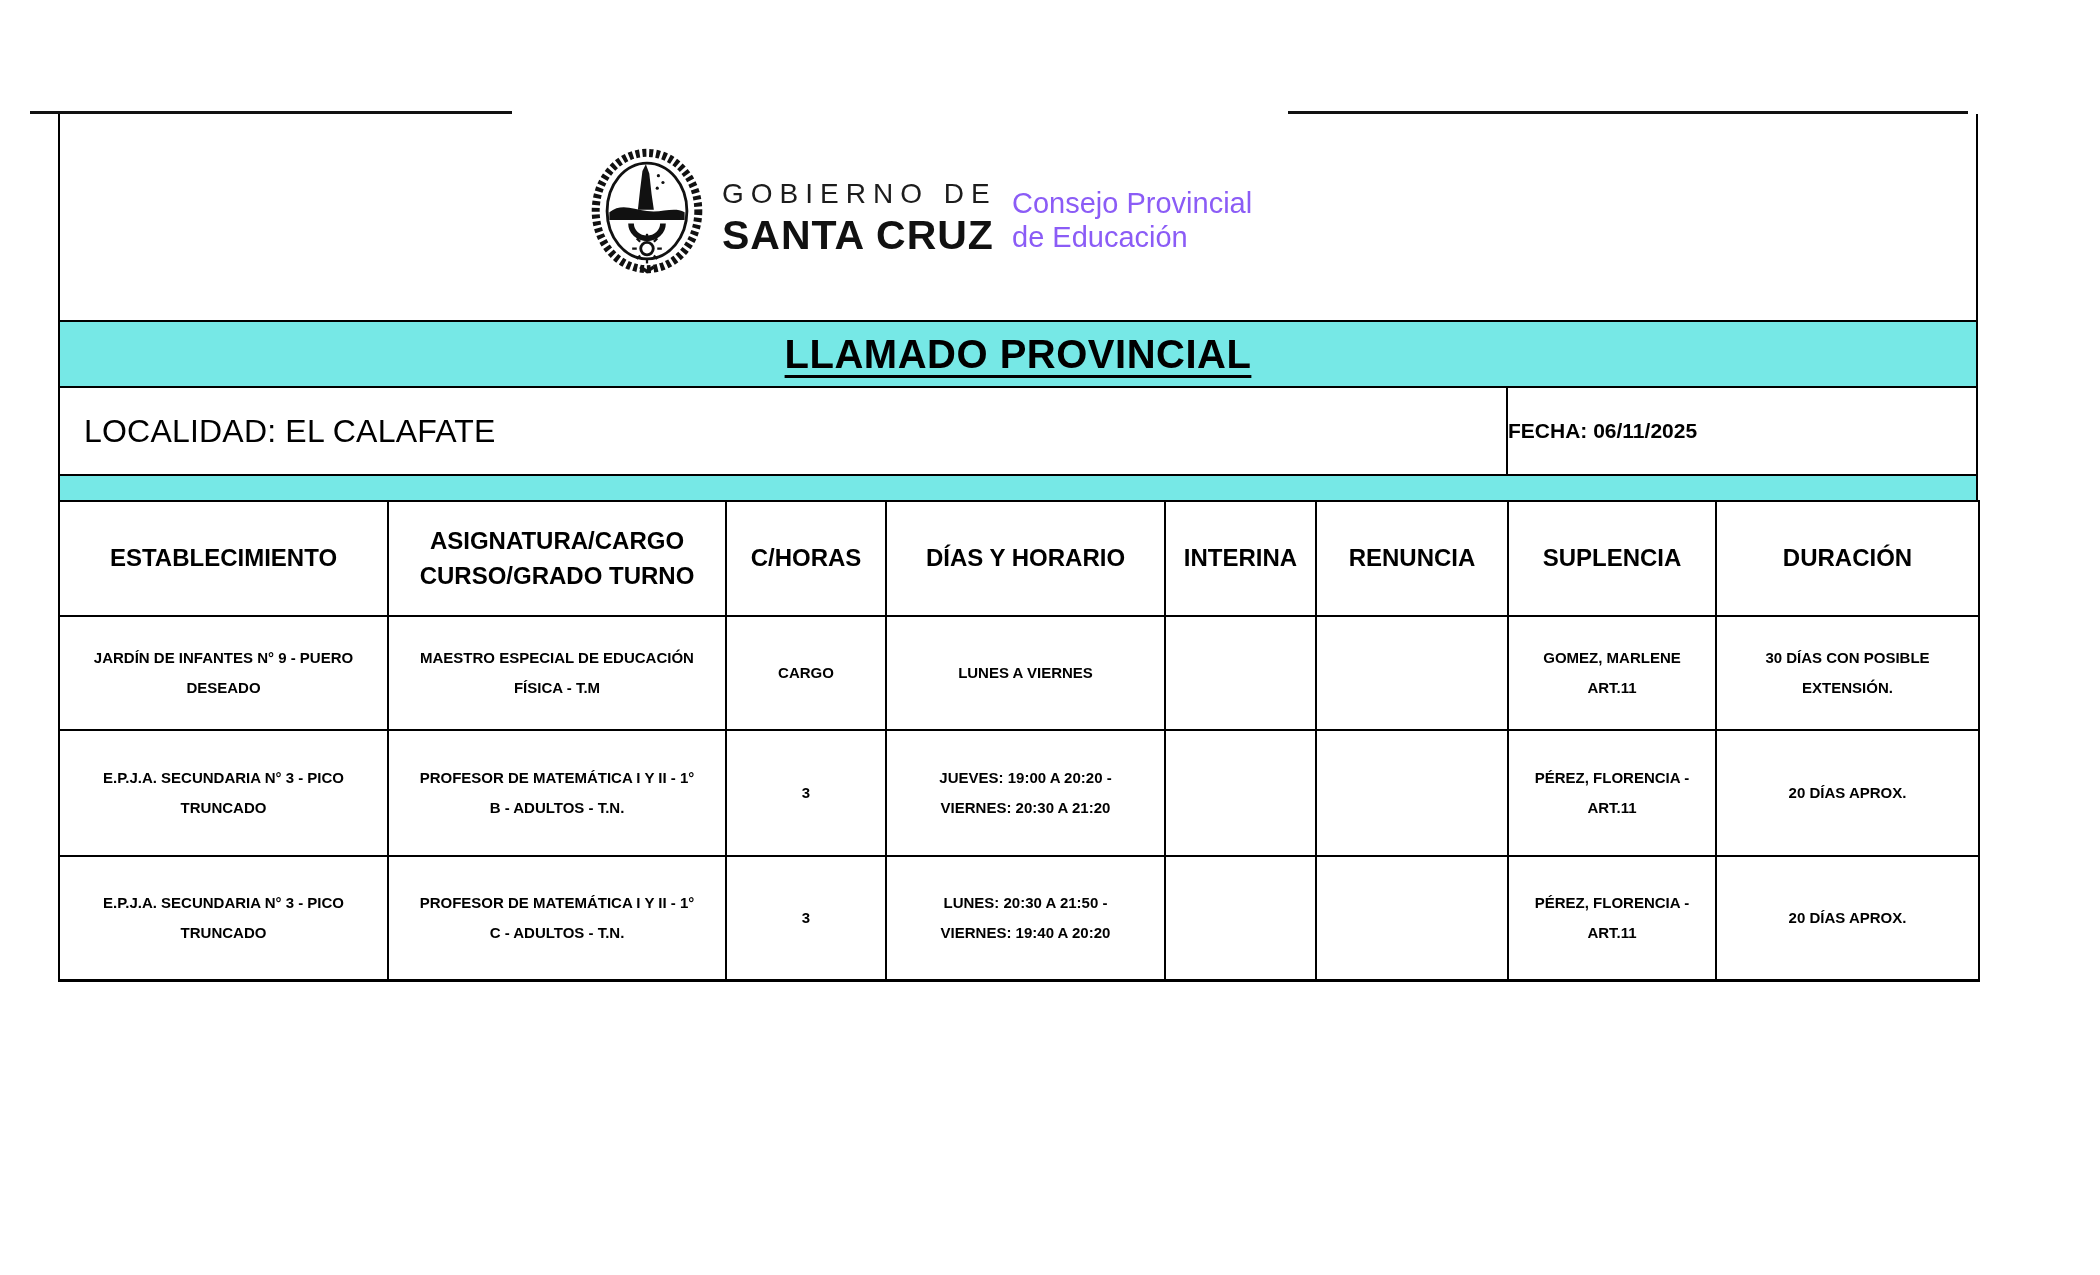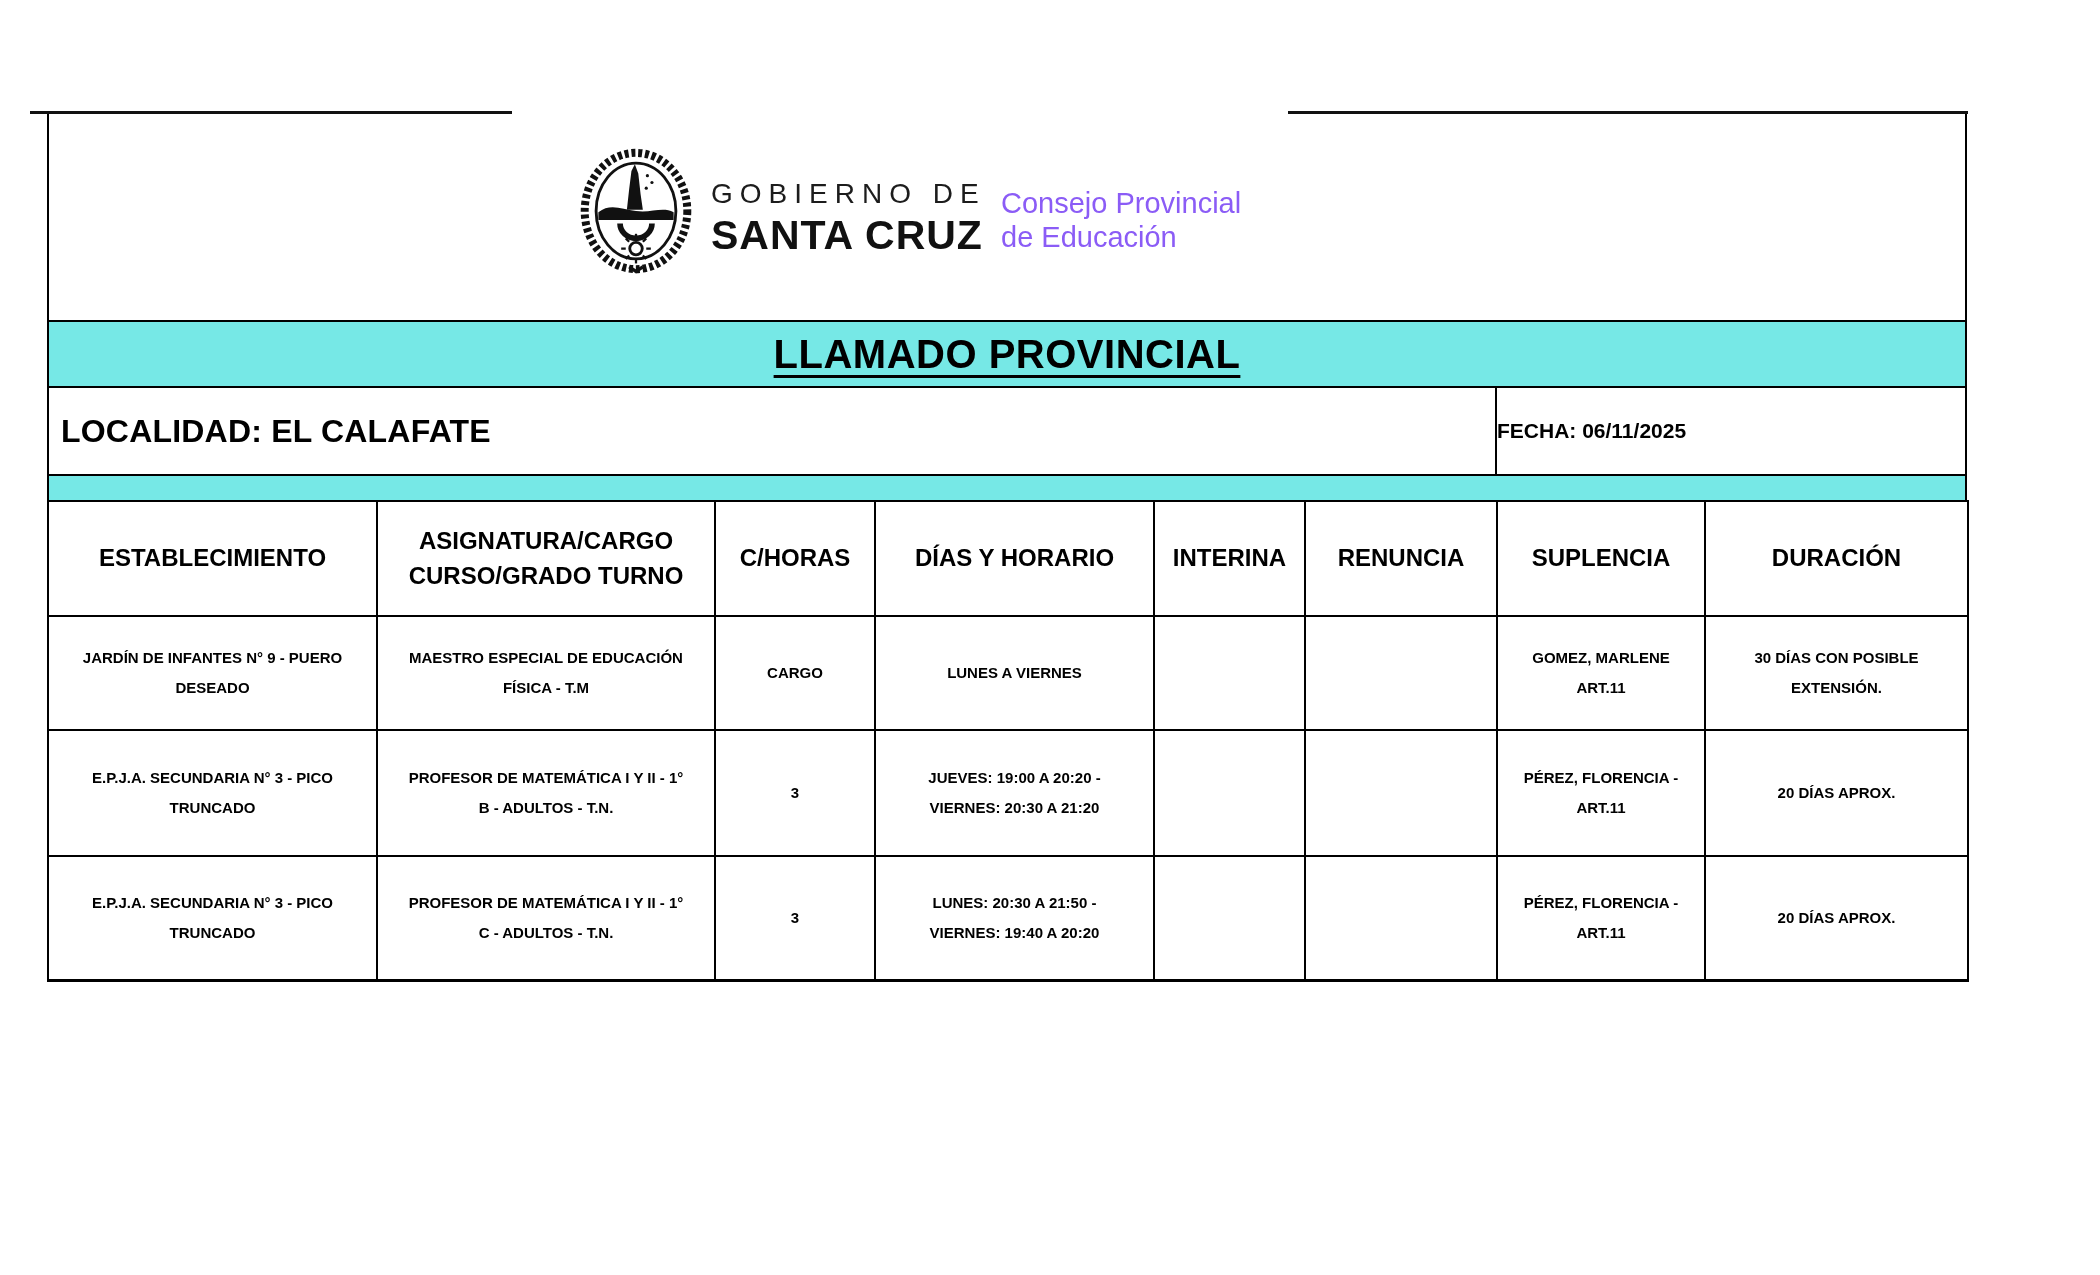--- a/index.html
+++ b/index.html
@@ -9,21 +9,21 @@
     height: 1275px;
     background: #ffffff;
     font-family: "Liberation Sans", sans-serif;
     color: #000;
     overflow: hidden;
   }
   .top-rule { position:absolute; top:111px; height:3px; background:#111; }
   .top-rule.left  { left:30px;  width:482px; }
   .top-rule.right { left:1288px; width:680px; }
 
-  .main-box { position:absolute; left:47px; top:114px; width:1655px; }
+  .main-box { position:absolute; left:58px; top:114px; width:1655px; }
   .sect { box-sizing:border-box; width:1920px; border-left:2px solid #000; border-right:2px solid #000; }
 
   
   .logo-header { position:relative; height:206px; background:#fff; }
   .seal { position:absolute; left:530px; top:34px; width:114px; height:126px; }
   .gob-block { position:absolute; left:662px; top:64px; }
   .gob-line1 { font-size:28px; font-weight:500; letter-spacing:7px; color:#1c1c1c; white-space:nowrap; }
   .gob-line2 { font-size:41px; font-weight:900; letter-spacing:1px; color:#111; margin-top:2px; white-space:nowrap; }
   .consejo-block { position:absolute; left:952px; top:72px; font-size:29px; font-weight:400; line-height:1.18; color:#8b5cf6; white-space:pre-line; }
 
@@ -33,22 +33,22 @@
     border-top:2px solid #000; border-bottom:2px solid #000;
     display:flex; align-items:center; justify-content:center;
   }
   .title-band .title-text {
     font-size:40px; font-weight:800; letter-spacing:0.5px;
     text-decoration: underline; text-decoration-thickness:3px; text-underline-offset:7px;
   }
 
   
   .info-row { height:88px; border-bottom:2px solid #000; display:flex; background:#fff; }
-  .info-left { flex:1 1 auto; display:flex; align-items:center; padding-left:12px;
-               font-size:32px; font-weight:700; letter-spacing:0.2px; }
+  .info-left { flex:1 1 auto; display:flex; align-items:center; padding-left:24px;
+               font-size:32px; font-weight:400; letter-spacing:0.2px; }
   .info-right { width:470px; box-sizing:border-box; border-left:2px solid #000;
                 display:flex; align-items:center; 
                 font-size:21px; font-weight:700; }
 
   
   .thin-band { height:24px; background:var(--accent,#76e8e6); }
 
   
   table.main-table { border-collapse:collapse; table-layout:fixed; width:1920px;border-radius:13px; }
   table.main-table th, table.main-table td {

